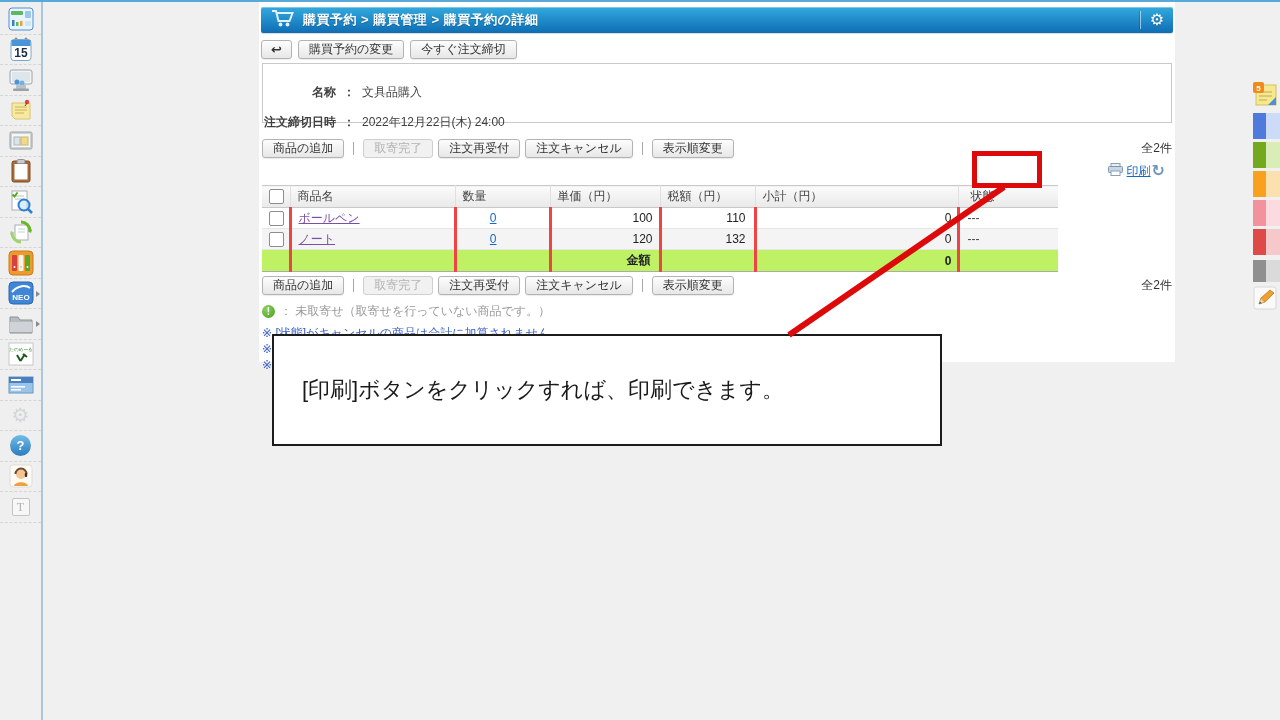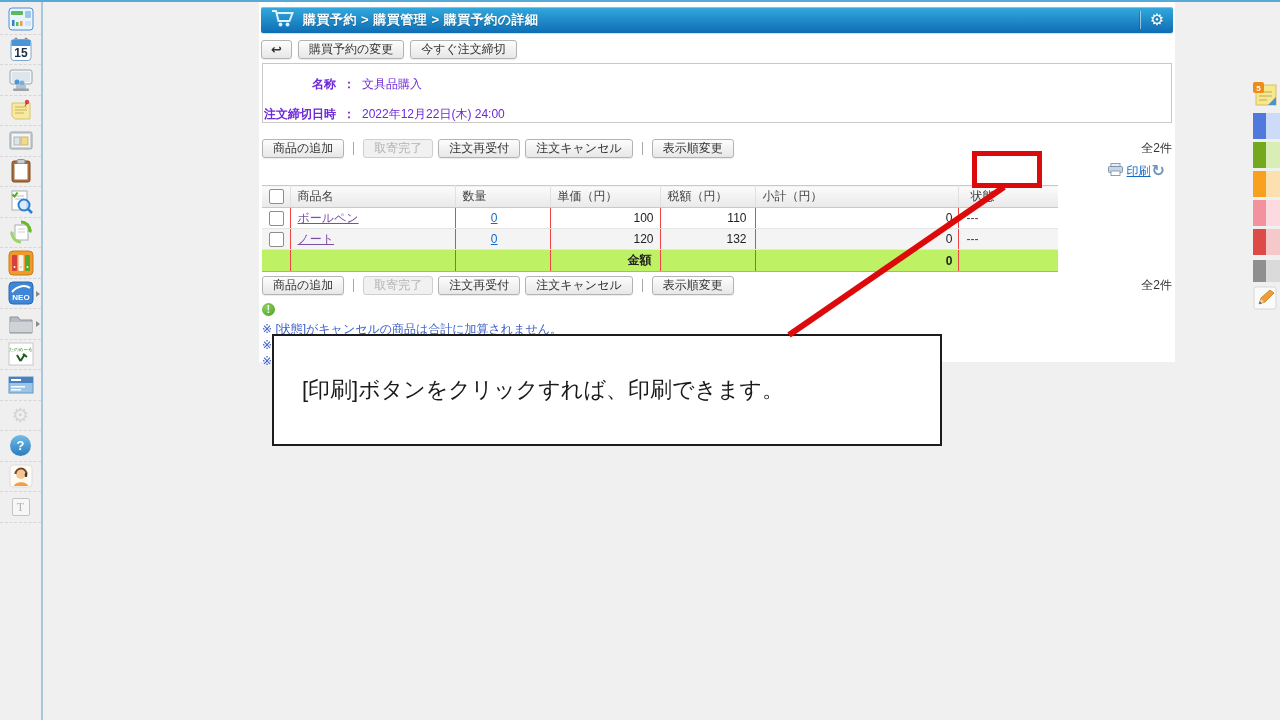--- a/index.html
+++ b/index.html
@@ -37,39 +37,39 @@
   .gear-btn{font-size:16px;font-weight:bold;line-height:1;cursor:pointer;text-shadow:0 1px 1px rgba(0,0,0,.25);}
 
   .btn-row{margin:7px 2px 0;display:flex;gap:6px;height:19px;}
   .btn{background:linear-gradient(#fdfdfd,#e7e7e7);border:1px solid #b3b3b3;border-radius:3px;
     font-size:12px;color:#333;padding:0 10px;line-height:17px;height:19px;box-sizing:border-box;
     box-shadow:0 1px 1px rgba(0,0,0,.08);cursor:pointer;font-family:inherit;}
   .btn.back{padding:0 9px;font-weight:bold;font-size:13px;line-height:16px;}
   .btn.disabled{color:#b2b2b2;background:#f1f1f1;border-color:#cfcfcf;box-shadow:none;}
 
   .info-box{margin:4px 3px 0;height:60px;border:1px solid #c9c9c9;background:#fff;box-sizing:border-box;padding-top:12px;}
-  .info-row{display:flex;font-size:12px;margin-bottom:13px;color:#6d28d9;}
+  .info-row{display:flex;font-size:12px;margin-bottom:13px;color:#404040;margin-top:8px;}
   .info-label{width:73px;text-align:right;font-weight:bold;}
   .info-sep{margin:0 7px;font-weight:bold;}
 
   .toolbar{margin:16px 3px 0;display:flex;align-items:center;gap:5px;height:18px;font-size:12px;}
   .toolbar.bottom{margin-top:4px;}
   .tb-sep{width:1px;height:13px;background:#a8a8a8;margin:0 4px;}
   .tb-count{margin-left:auto;color:#333;}
 
   .print-row{margin:0 3px;height:28px;display:flex;align-items:center;justify-content:flex-end;gap:1px;padding-right:7px;}
   .print-link{display:flex;align-items:center;gap:4px;font-size:12px;color:var(--link-blue,#1468c8);
     text-decoration:underline;cursor:pointer;}
   .refresh{color:#6f97bd;font-size:16px;font-weight:bold;line-height:1;cursor:pointer;}
 
   .grid{margin:0 3px;width:796px;border-collapse:collapse;table-layout:fixed;font-size:12px;color:#222;}
   .grid th{background:linear-gradient(#fbfbfb,#e9e9e9);border-top:1px solid #c9c9c9;border-bottom:1px solid #c9c9c9;
     height:21px;font-weight:normal;color:#444;text-align:left;padding:0 0 0 7px;border-right:1px solid #e0e0e0;}
   .grid th:last-child,.grid td:last-child{border-right:none;}
-  .grid td{height:20px;border-bottom:1px solid #e6e6e6;border-right:1px solid #ef4444;padding:0 7px;}
+  .grid td{height:20px;border-bottom:1px solid #e6e6e6;border-right:3px solid #ef4444;padding:0 7px;}
   .grid .c0{padding:0;}
   .grid tr.alt td{background:#f4f4f4;}
   .num{text-align:right;}
   td.qty{text-align:right;padding-right:52px;}
   td.unit{padding-right:6px;}
   td.tax{padding-right:8px;}
   td.sub{padding-right:5px;}
   td.status{padding-left:8px;color:#444;}
   th.status-h{padding-left:12px;}
   .grid tr.total-row td{border-top:1px solid #b0b0b0;border-bottom:1px solid #ababab;font-weight:bold;background:#bef264;height:21px;}
@@ -388,20 +388,21 @@
     <button class="btn disabled">取寄完了</button>
     <button class="btn">注文再受付</button>
     <button class="btn">注文キャンセル</button>
     <span class="tb-sep"></span>
     <button class="btn">表示順変更</button>
     <span class="tb-count">全2件</span>
   </div>
 
   <div class="legend-row">
     <span class="legend-ico">!</span>
+    <span>： 未取寄せ（取寄せを行っていない商品です。）</span>
   </div>
   <div class="note first">※ [状態]がキャンセルの商品は合計に加算されません。</div>
   <div class="note">※ 単価が設定されていない場合は金額欄に確定額(*)が表示されます。</div>
   <div class="note">※</div>
 
 </main>
 
 <aside class="right-rail">
   <div class="rail-item">
     <span><svg width="26" height="26" viewBox="0 0 26 26">

